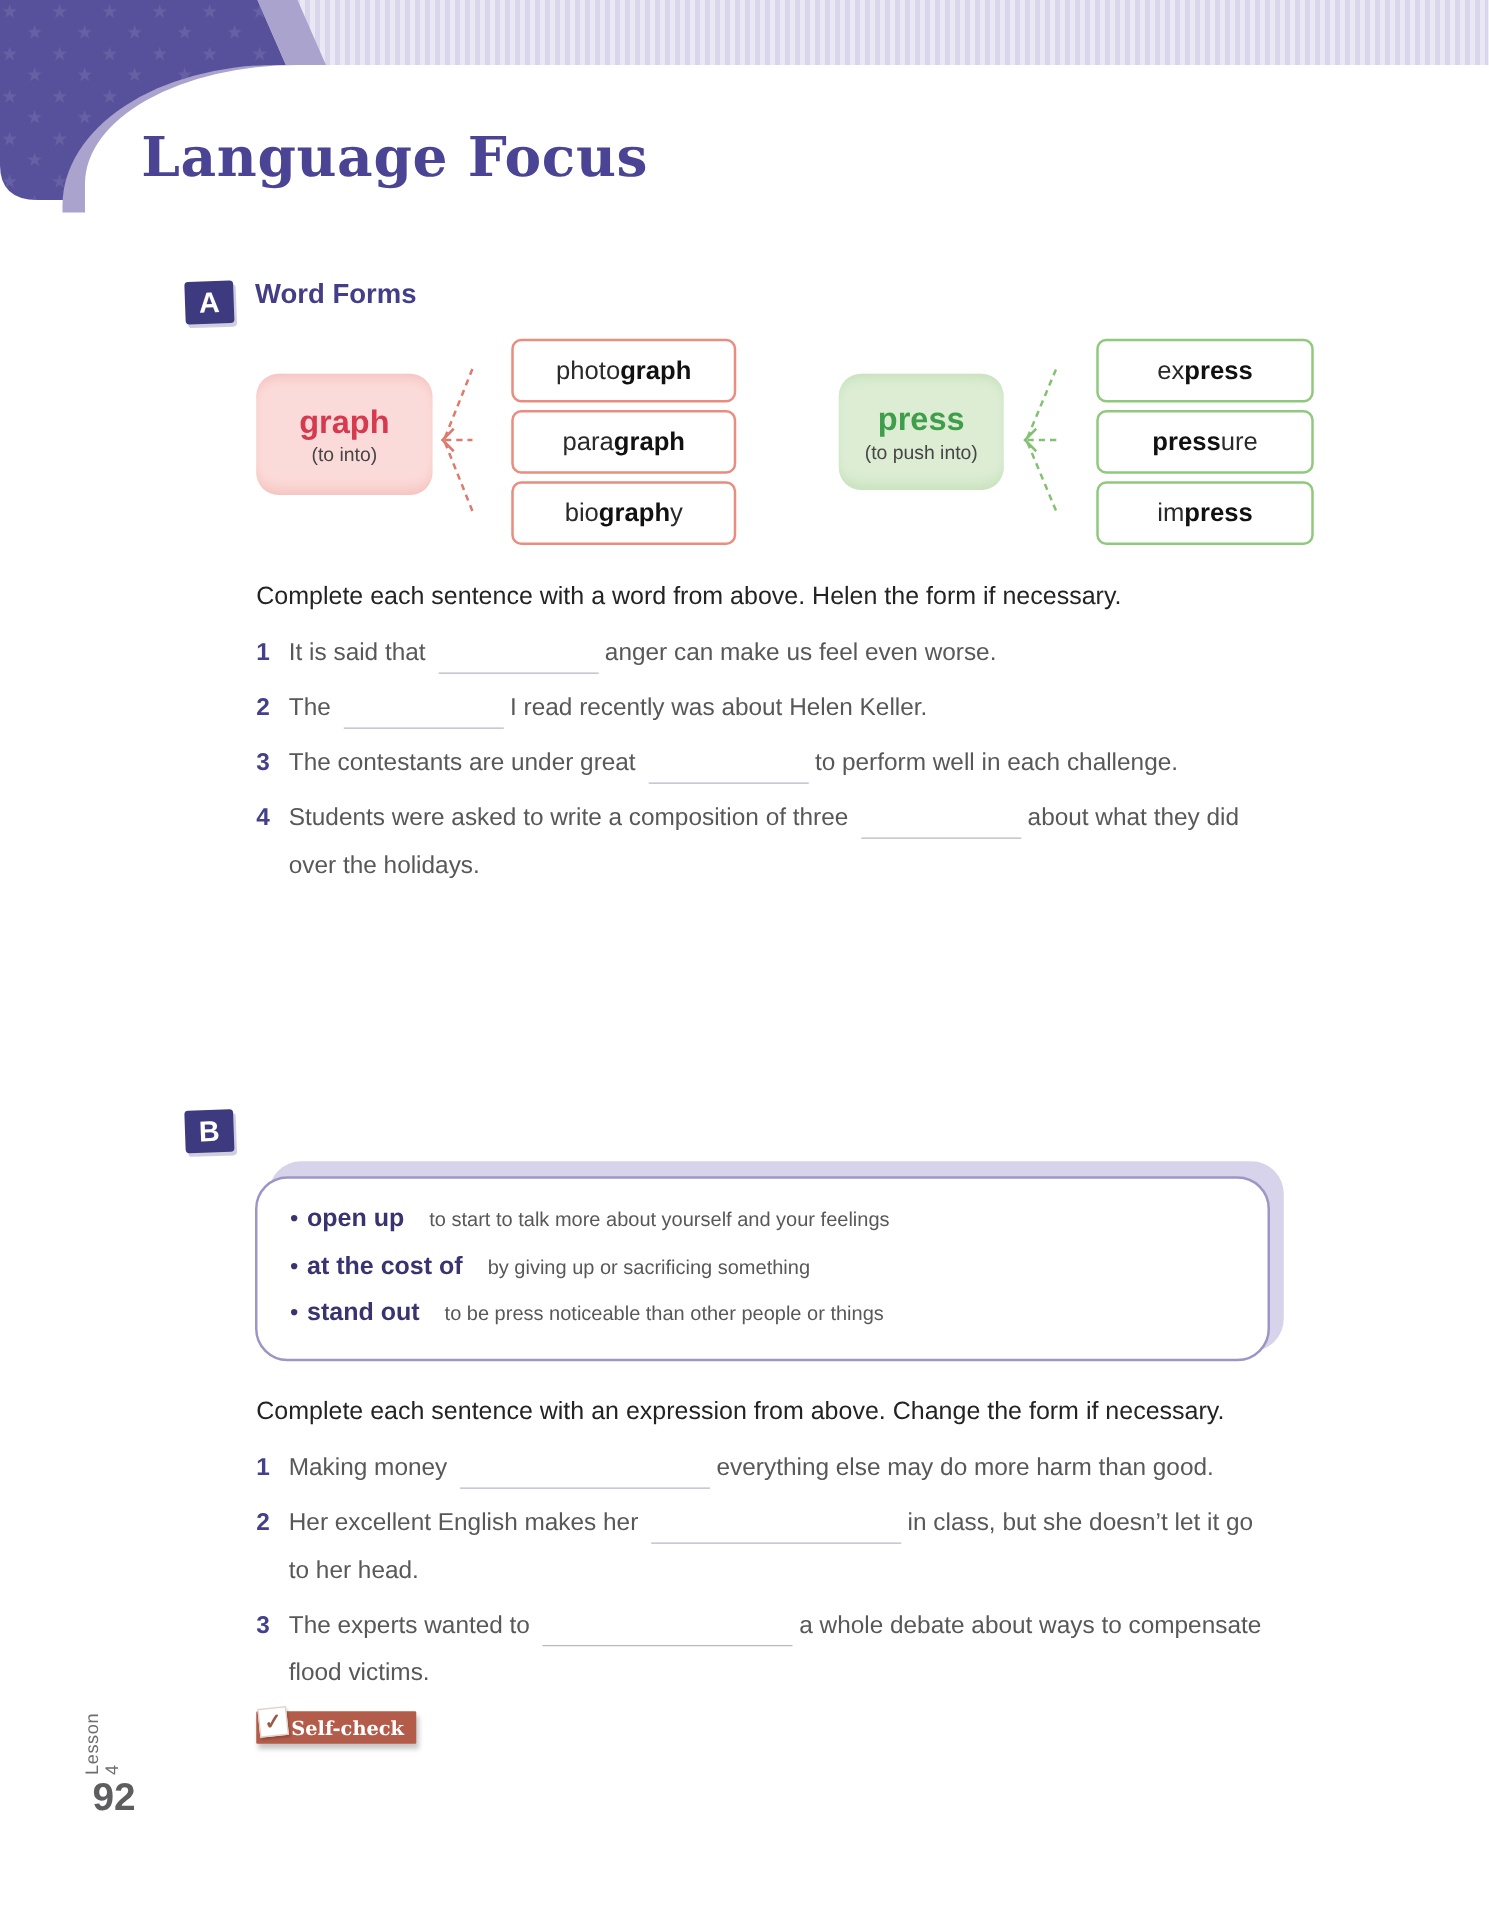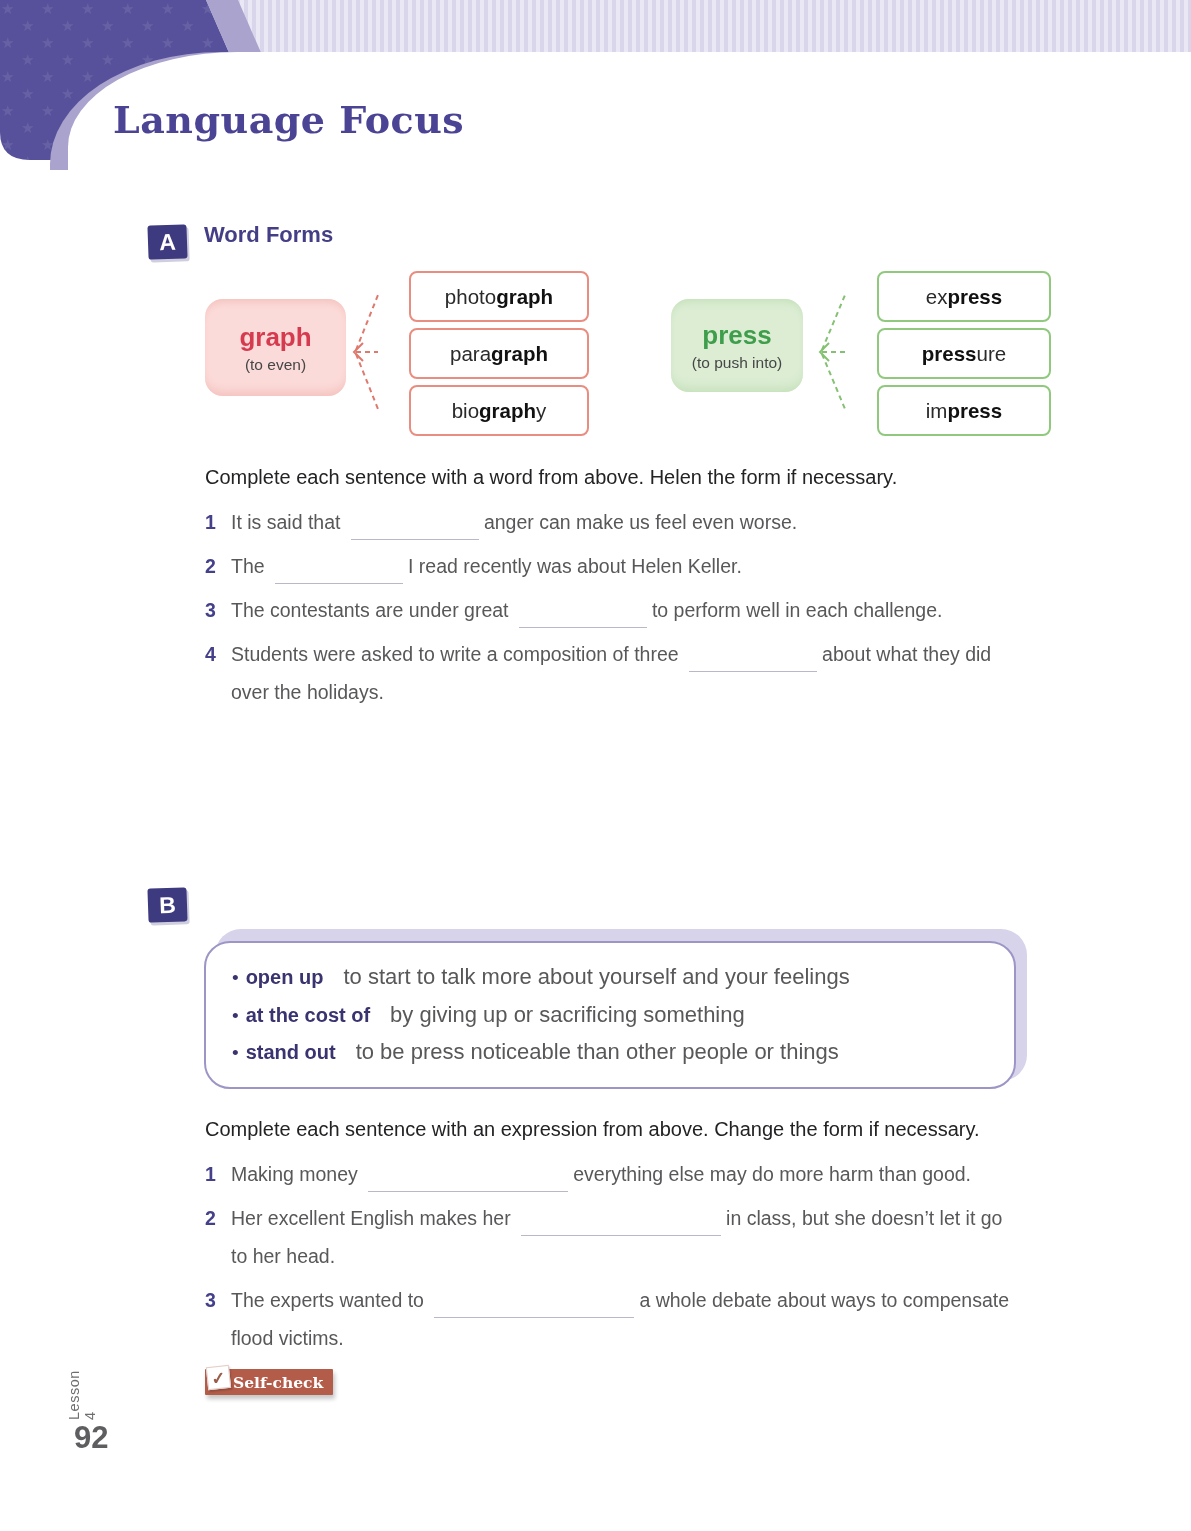--- a/index.html
+++ b/index.html
@@ -8,21 +8,21 @@
 
   
   .stripes{position:absolute;left:0;top:0;width:1191px;height:52px;z-index:0;
     background:repeating-linear-gradient(90deg,var(--stripe_a) 0 4px,var(--stripe_b) 4px 8px);}
   .corner-svg{position:absolute;left:0;top:0;z-index:1;}
   .fold-layer{position:absolute;left:50px;top:52px;width:380px;height:118px;z-index:2;
     background:var(--purple_fold);border-top-left-radius:170px 112px;}
   .white-card{position:absolute;left:68px;top:52px;width:1123px;height:1479px;z-index:3;
     background:#fff;border-top-left-radius:170px 95px;}
   .page-title{position:absolute;left:113px;top:72px;z-index:5;
-    font-family:"DejaVu Serif",serif;font-weight:bold;font-size:38px;letter-spacing:.5px;
+    font-family:"DejaVu Serif",serif;font-weight:bold;font-size:44px;letter-spacing:.5px;
     color:var(--purple_title);}
 
   
   .sec-badge{position:absolute;z-index:5;width:39px;height:34px;background:var(--badge_bg);
     color:#fff;font-weight:bold;font-size:23px;display:flex;align-items:center;justify-content:center;
     border-radius:3px;transform:rotate(-2deg);box-shadow:2px 3px 0 rgba(62,58,128,.25);}
   .sec-title{position:absolute;z-index:5;font-size:22px;font-weight:bold;color:var(--purple_heading);}
 
   
   .root-box{position:absolute;z-index:5;display:flex;flex-direction:column;align-items:center;
@@ -54,21 +54,21 @@
 
   
   .expr-shadow{position:absolute;left:215px;top:929px;width:812px;height:152px;z-index:4;
     background:var(--box_shadow_bg);border-radius:26px;}
   .expr-box{position:absolute;left:204px;top:941px;width:812px;height:148px;z-index:5;
     background:#fff;border:2px solid var(--box_border);border-radius:26px;box-sizing:border-box;
     padding:21px 0 0 26px;}
   .expr-row{display:flex;align-items:baseline;height:37.5px;}
   .dot{color:var(--expr_term);font-size:19px;margin-right:7px;}
   .term{font-weight:bold;font-size:20px;color:var(--expr_term);}
-  .def{font-size:22px;color:var(--text_body);margin-left:20px;}
+  .def{font-size:16px;color:var(--text_body);margin-left:20px;}
 
   
   .selfcheck-row{position:absolute;left:205px;top:1369px;z-index:5;display:flex;align-items:center;}
   .sc-badge{position:relative;background:var(--selfcheck_bg);color:#fff;height:26px;
     padding:0 10px 0 28px;display:flex;align-items:center;border-radius:1px;
     font-family:"DejaVu Serif",serif;font-weight:bold;font-size:15.5px;
     box-shadow:2px 4px 4px rgba(0,0,0,.22);}
   .sc-check{position:absolute;left:2px;top:-3px;width:21px;height:21px;background:#fff;
     border:1px solid #e4cfc9;transform:rotate(-6deg);display:flex;align-items:center;
     justify-content:center;color:#9b5b4b;font-weight:bold;font-size:17px;box-shadow:1px 2px 2px rgba(0,0,0,.2);}
@@ -100,21 +100,21 @@
   </svg>
   <div class="fold-layer"></div>
   <div class="white-card"></div>
   <h1 class="page-title">Language Focus</h1>
 
   <div class="sec-badge" style="left:148px;top:225px;">A</div>
   <div class="sec-title" style="left:204px;top:222px;">Word Forms</div>
 
   <div class="root-box pink">
     <div class="root-word">graph</div>
-    <div class="root-gloss">(to even)</div>
+    <div class="root-gloss">(to into)</div>
   </div>
   <svg class="connector" style="left:346px;top:265px;" width="34" height="180">
     <line x1="10" y1="85" x2="32" y2="30" stroke="#e0796d" stroke-width="2" stroke-dasharray="5 4"></line>
     <line x1="10" y1="87" x2="32" y2="87" stroke="#e0796d" stroke-width="2" stroke-dasharray="5 4"></line>
     <line x1="10" y1="89" x2="32" y2="144" stroke="#e0796d" stroke-width="2" stroke-dasharray="5 4"></line>
     <polyline points="17,78 8,87 17,96" fill="none" stroke="#e0796d" stroke-width="2"></polyline>
   </svg>
   <div class="pill pink" style="top:271px;">photo<b>graph</b></div>
   <div class="pill pink" style="top:328px;">para<b>graph</b></div>
   <div class="pill pink" style="top:385px;">bio<b>graph</b>y</div>

